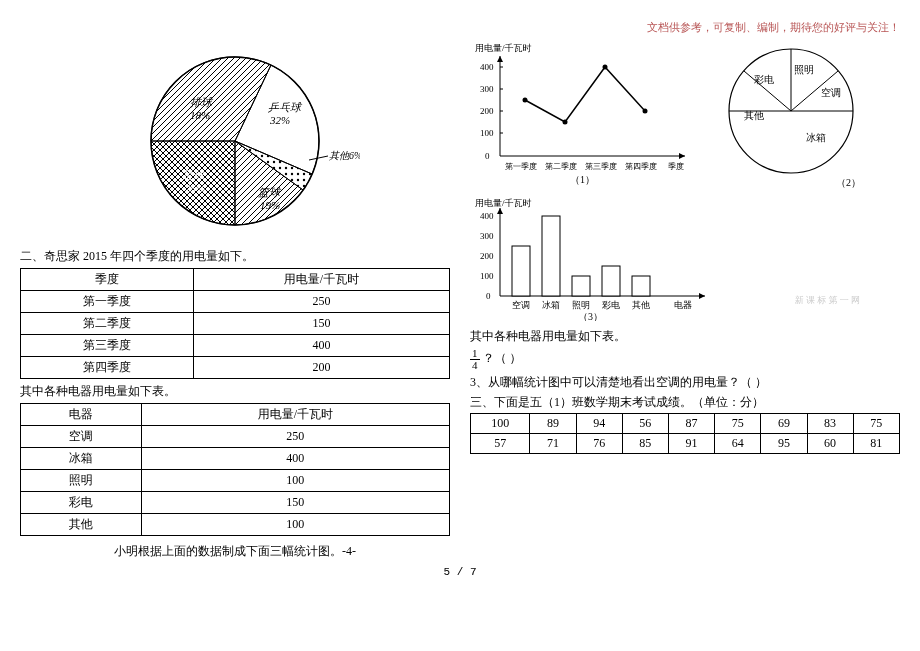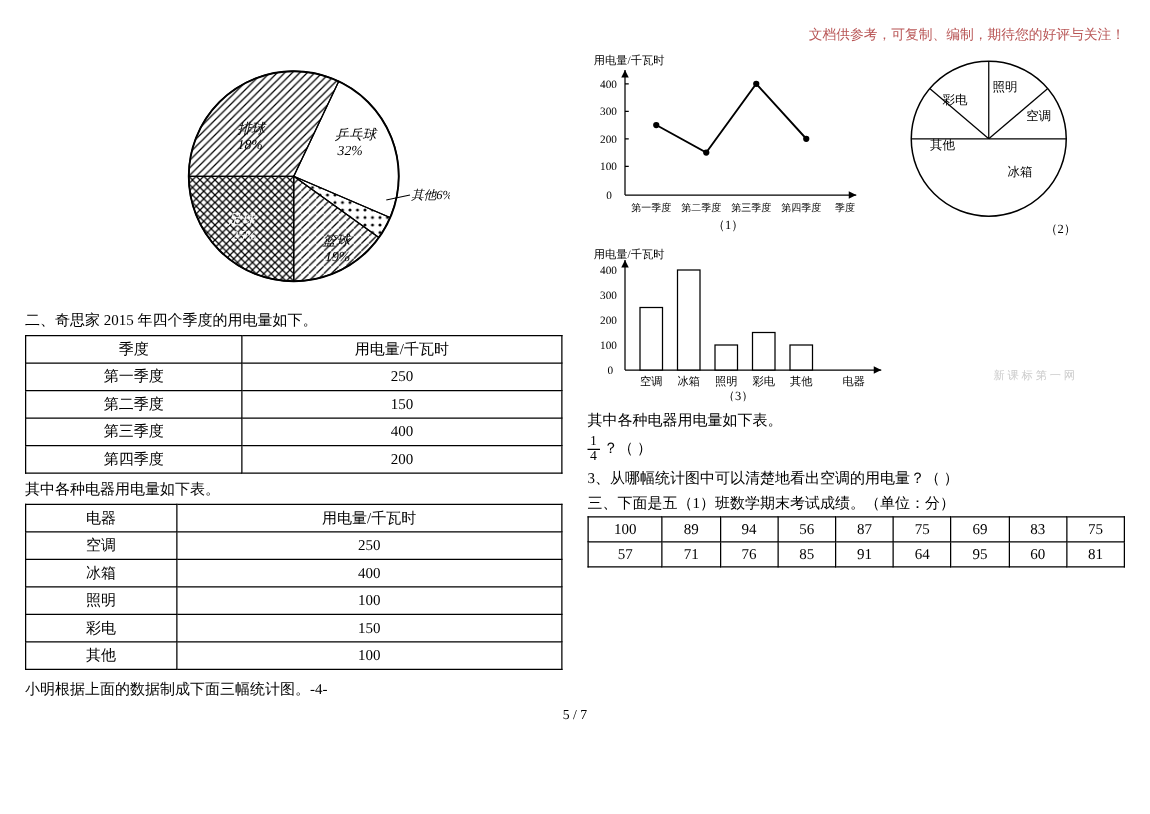--- a/index.html
+++ b/index.html
@@ -39,21 +39,21 @@
       border-collapse: collapse;
       width: 100%;
       margin-top: 3px;
     }
     table.grades-table td {
       border: 1px solid #000;
       padding: 2px 4px;
       text-align: center;
     }
     .text-line { margin: 3px 0; line-height: 1.4; }
-    .footer-pn { text-align: center; margin-top: 4px; font-size: 11px; }
+    .footer-pn { text-align: center; margin-top: 4px; font-size: 11px; font-family: Liberation Mono, monospace; }
     svg text { font-family: "SimSun", serif; }
     .frac { display: inline-block; vertical-align: middle; text-align: center; font-size: 11px; line-height: 1; }
     .frac .num { display: block; border-bottom: 1px solid #000; padding: 0 2px; }
     .frac .den { display: block; padding: 0 2px; }
     .right-top { display: flex; gap: 6px; align-items: flex-start; }
     .watermark { color: #ccc; font-size: 9px; }
   </style>
 </head>
 <body>
 
@@ -156,21 +156,21 @@
             <td>彩电</td>
             <td>150</td>
           </tr>
       <tr>
             <td>其他</td>
             <td>100</td>
           </tr>
     </tbody>
       </table>
 
-    <div style="display:flex; justify-content:flex-start;font-family:Liberation Serif, serif;">
+    <div style="display:flex; justify-content:center;font-family:Liberation Serif, serif;">
       <span class="text-line">小明根据上面的数据制成下面三幅统计图。</span>
       <span class="text-line">-4-</span>
     </div>
   </div>
 
   <div class="col-right">
     <div class="right-top">
 
       <svg width="230" height="145">
         <text x="5" y="10" font-size="9">用电量/千瓦时</text>

